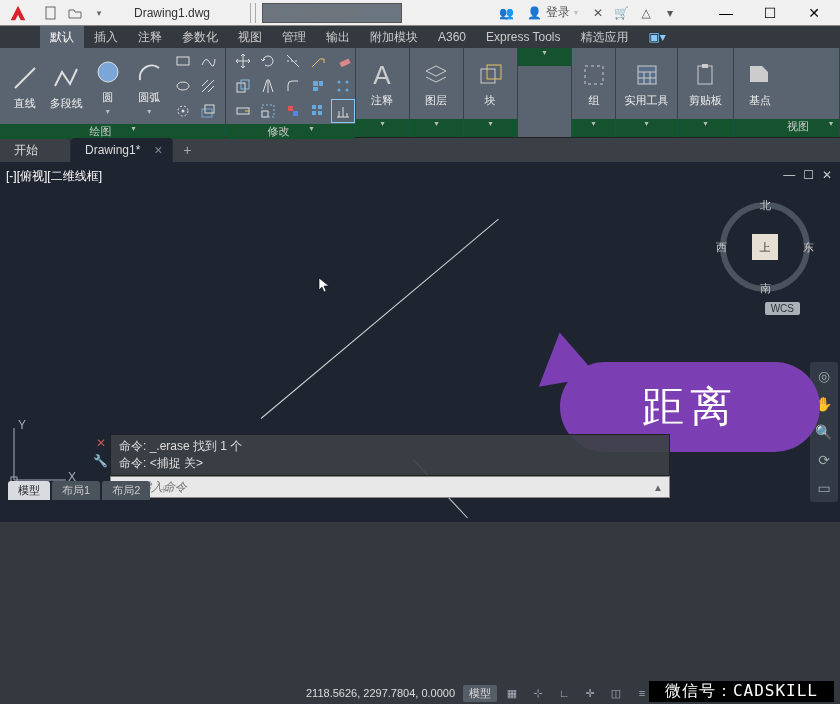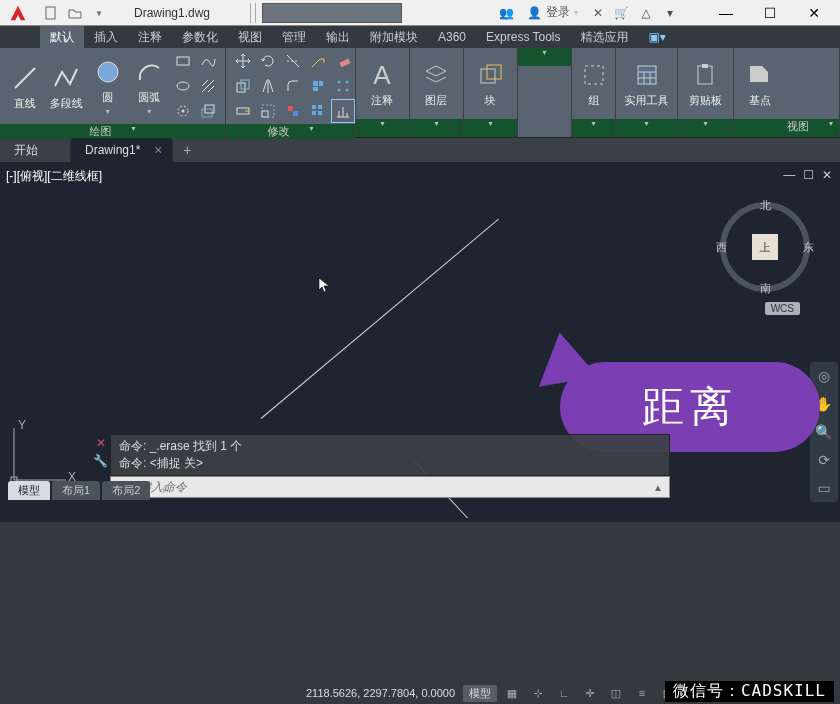--- a/index.html
+++ b/index.html
@@ -83,21 +83,21 @@
 .layouttab { padding: 2px 10px; font-size: 11px; background: #4a525b; color: #ccc; border-radius: 3px 3px 0 0; margin-right:2px; cursor: pointer; }
 .layouttab.active { background: #d8dce0; color: #222; }
 .layoutadd { padding: 2px 8px; font-size: 12px; color: #aaa; cursor:pointer;}
 
 
 .statusbar { position: absolute; left:0; right:0; bottom:0; height: 22px; background: #33393f; display: flex; align-items: center; padding: 0 6px; font-size: 11px; color: #ddd;}
 .statusbar .coords { margin-left: 300px; }
 .statusbar .sbtn { width: 22px; height: 18px; display:flex;align-items:center;justify-content:center; color:#aab; margin-left:4px;}
 .statusbar .modelpill { padding: 1px 6px; background: #555d66; border-radius:2px; margin-left:8px;}
 
-.watermark { position: absolute; right: 6px; bottom: 2px; font-size: 16px; font-family: SimSun, monospace; color: #fff; background:#000; padding:0 8px; letter-spacing:1px;}
+.watermark { position: absolute; right: 6px; bottom: 2px; font-size: 16px; font-family: SimSun, monospace; color: #fff; background:#000; padding:0 16px; letter-spacing:1px;}
 </style>
 </head>
 <body>
 
 <div class="titlebar">
   <div class="app-icon">
     <svg viewBox="0 0 24 24">
         <path d="M4 20 L12 4 L20 20 L15 20 L12 14 L9 20 Z" fill="#d8232a"></path>
       </svg>
   </div>

